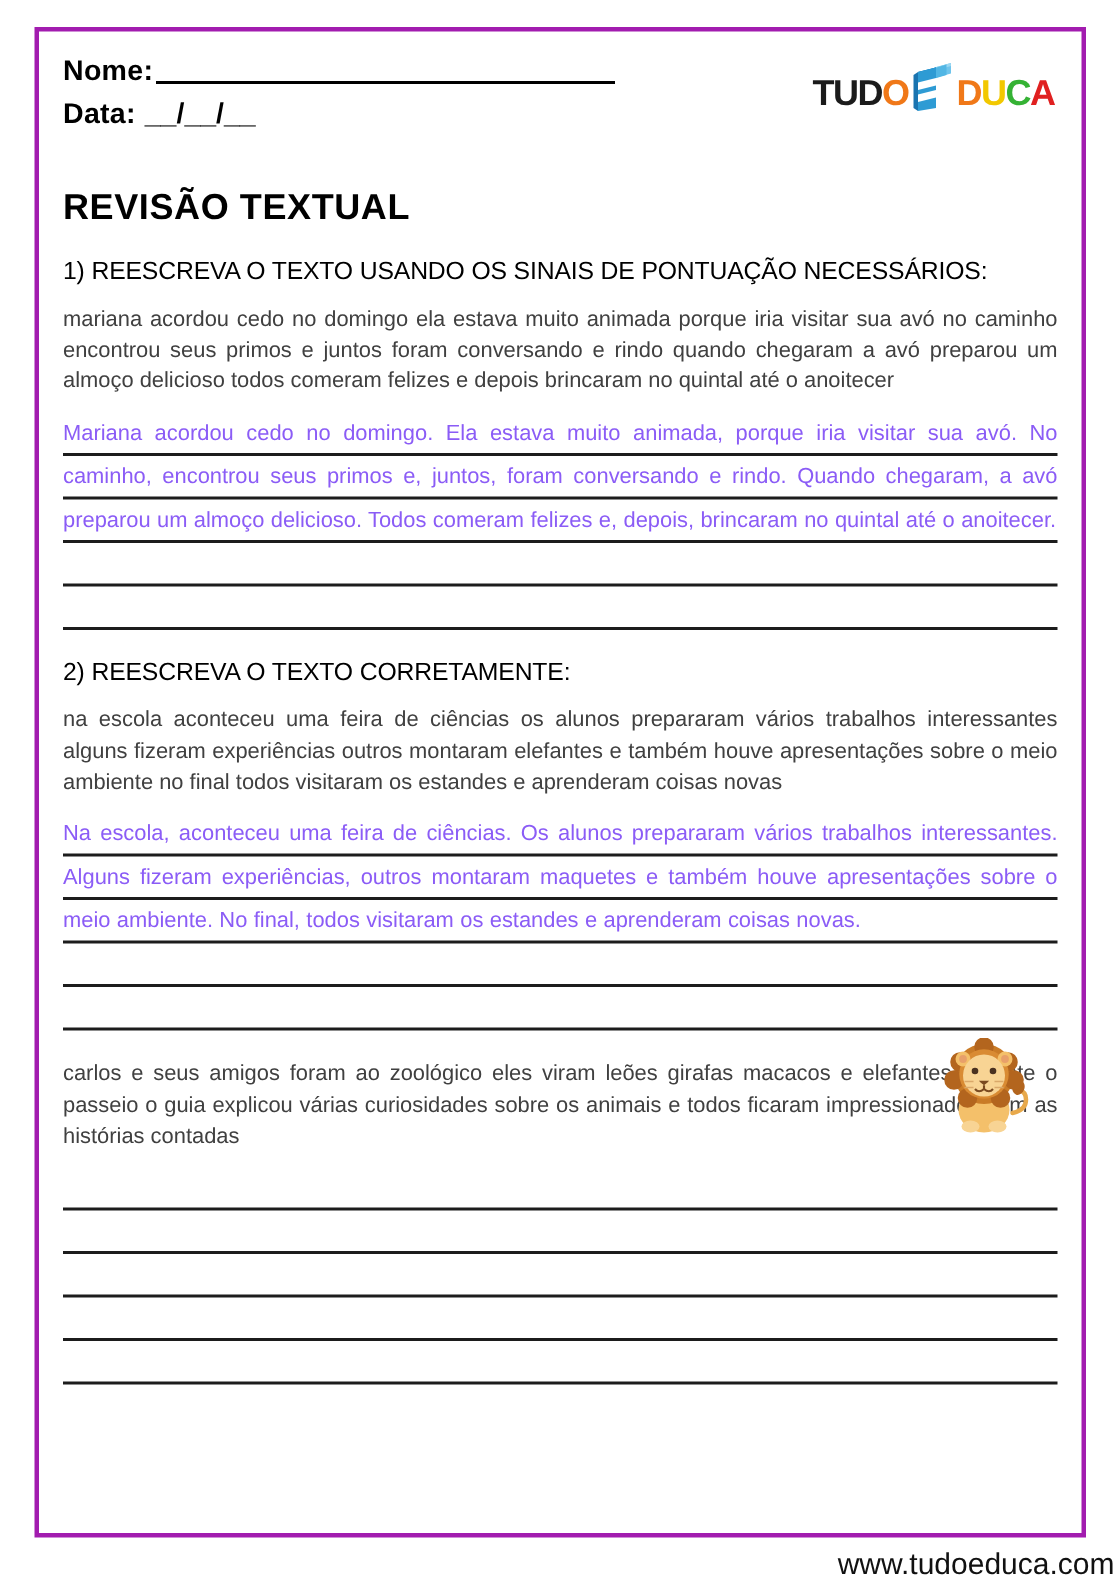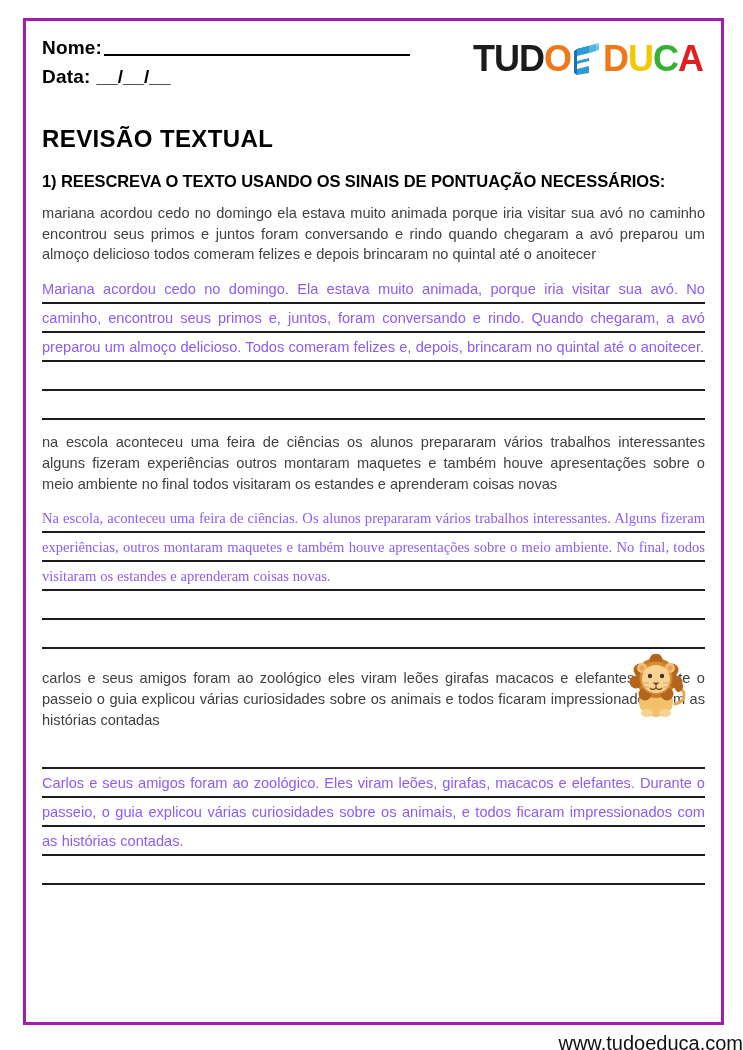--- a/index.html
+++ b/index.html
@@ -61,23 +61,23 @@
     margin-left: 6px;
     letter-spacing: 0px;
   }
 
   
   .logo {
     position: absolute;
     right: 2px;
     top: 4px;
     display: flex;
-    align-items: center;
+    align-items: flex-end;
     font-weight: bold;
-    font-size: 36px;
+    font-size: 24px;
     letter-spacing: -1px;
     line-height: 1;
   }
   .logo .lg-tudo { color: #1b1b1b; }
   .logo .lg-o { color: #F07818; }
   .logo .book {
     position: relative;
     width: 30px;
     height: 34px;
     margin: 0 1px 0 1px;
@@ -95,21 +95,21 @@
     font-size: 24px;
     font-weight: bold;
     letter-spacing: .4px;
     margin-top: 14px;
     margin-bottom: 2px;
   }
 
   
   .q-heading {
     font-size: 16.5px;
-    font-weight: bold;
+    font-weight: normal;
     letter-spacing: -.1px;
     margin-top: 19px;
     margin-bottom: 2px;
     position: relative;
   }
 
   .prompt {
     font-size: 14.6px;
     line-height: 1.42;
     text-align: justify;
@@ -215,22 +215,23 @@
           <div class="rule"></div>
           <div class="rule"></div>
           <div class="rule"></div>
           <div class="rule"></div>
         </div>
         <div class="answer-text">Mariana acordou cedo no domingo. Ela estava muito animada, porque iria visitar sua avó. No caminho, encontrou seus primos e, juntos, foram conversando e rindo. Quando chegaram, a avó preparou um almoço delicioso. Todos comeram felizes e, depois, brincaram no quintal até o anoitecer.</div>
       </div>
     </div>
 
     <div>
-      <div class="prompt">na escola aconteceu uma feira de ciências os alunos prepararam vários trabalhos interessantes alguns fizeram experiências outros montaram maquetes e também houve apresentações sobre o meio ambiente no final todos visitaram os estandes e aprenderam coisas novas</div>
-      <div class="answer-block" style="height:145px;font-family:Liberation Serif, serif;">
+      <div class="q-heading">2) REESCREVA O TEXTO CORRETAMENTE:</div>
+      <div class="prompt">na escola aconteceu uma feira de ciências os alunos prepararam vários trabalhos interessantes alguns fizeram experiências outros montaram elefantes e também houve apresentações sobre o meio ambiente no final todos visitaram os estandes e aprenderam coisas novas</div>
+      <div class="answer-block" style="height:145px;">
         <div class="rules">
           <div class="rule"></div>
           <div class="rule"></div>
           <div class="rule"></div>
           <div class="rule"></div>
           <div class="rule"></div>
         </div>
         <div class="answer-text">Na escola, aconteceu uma feira de ciências. Os alunos prepararam vários trabalhos interessantes. Alguns fizeram experiências, outros montaram maquetes e também houve apresentações sobre o meio ambiente. No final, todos visitaram os estandes e aprenderam coisas novas.</div>
       </div>
     </div>
@@ -277,20 +278,19 @@
       </div>
       <div class="prompt">carlos e seus amigos foram ao zoológico eles viram leões girafas macacos e elefantes durante o passeio o guia explicou várias curiosidades sobre os animais e todos ficaram impressionados com as histórias contadas</div>
       <div class="answer-block" style="height:145px;">
         <div class="rules">
           <div class="rule"></div>
           <div class="rule"></div>
           <div class="rule"></div>
           <div class="rule"></div>
           <div class="rule"></div>
         </div>
-        <div class="answer-text" style="padding-top:29px;">Carlos e seus amigos foram ao zoológico. Eles viram leões, girafas, macacos e elefantes. Durante o passeio, o guia explicou várias curiosidades sobre os animais, e todos ficaram impressionados com as histórias contadas.</div>
       </div>
     </div>
 
   </div>
 </div>
 
 <div class="footer">www.tudoeduca.com</div>
 
 </body></html>

